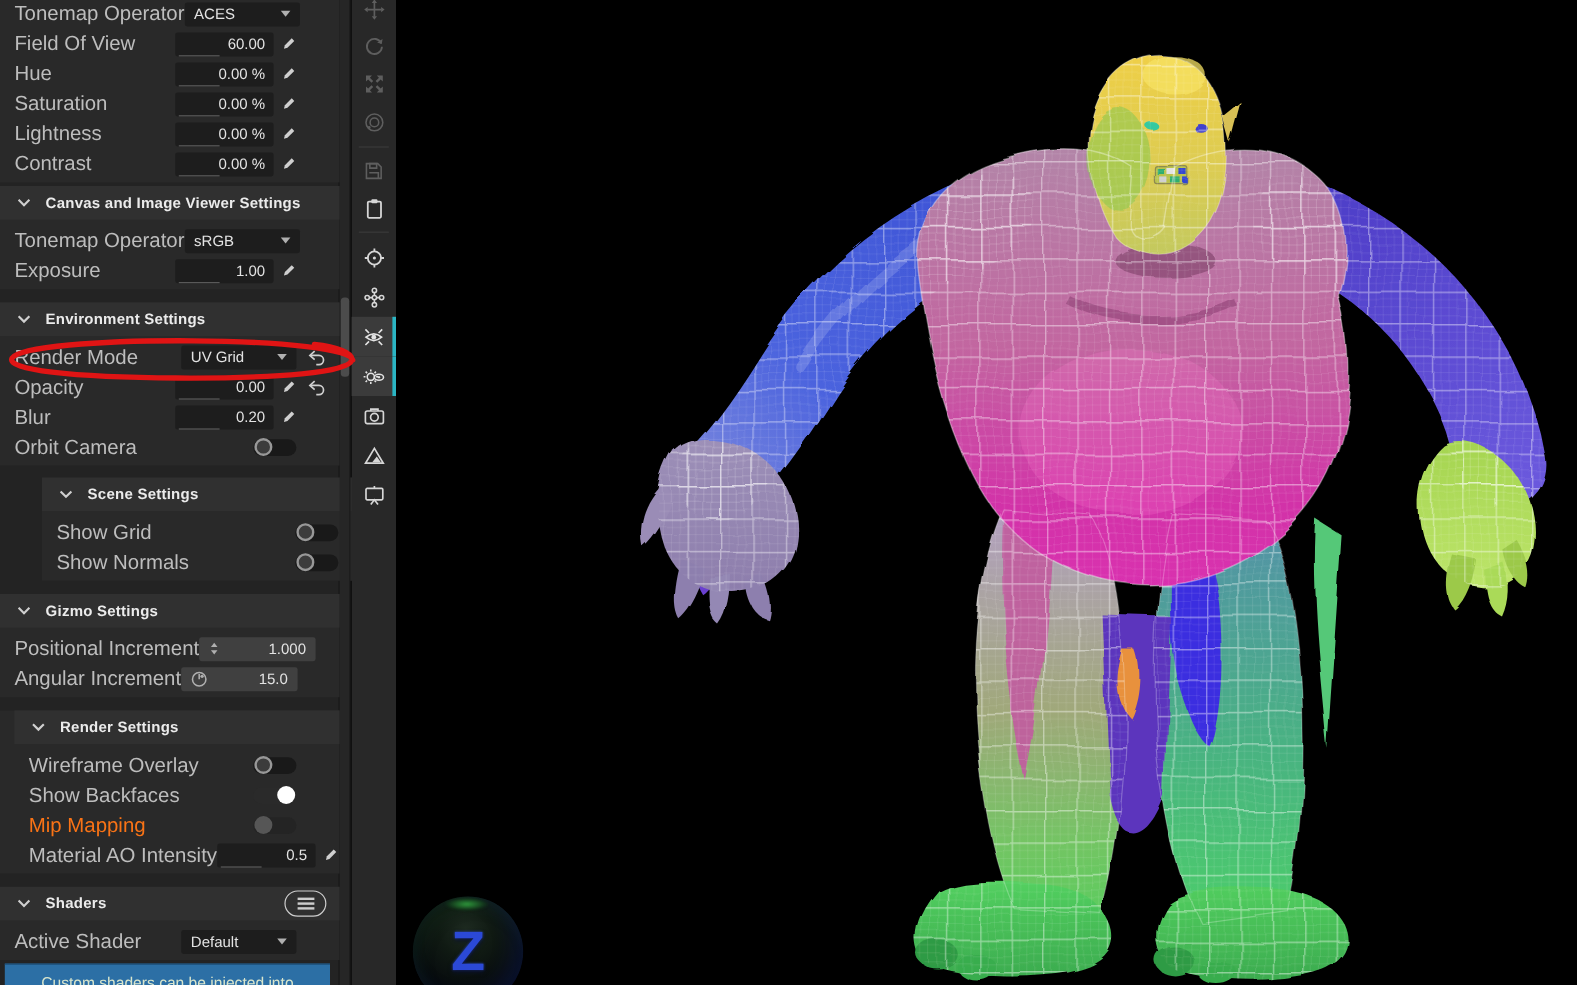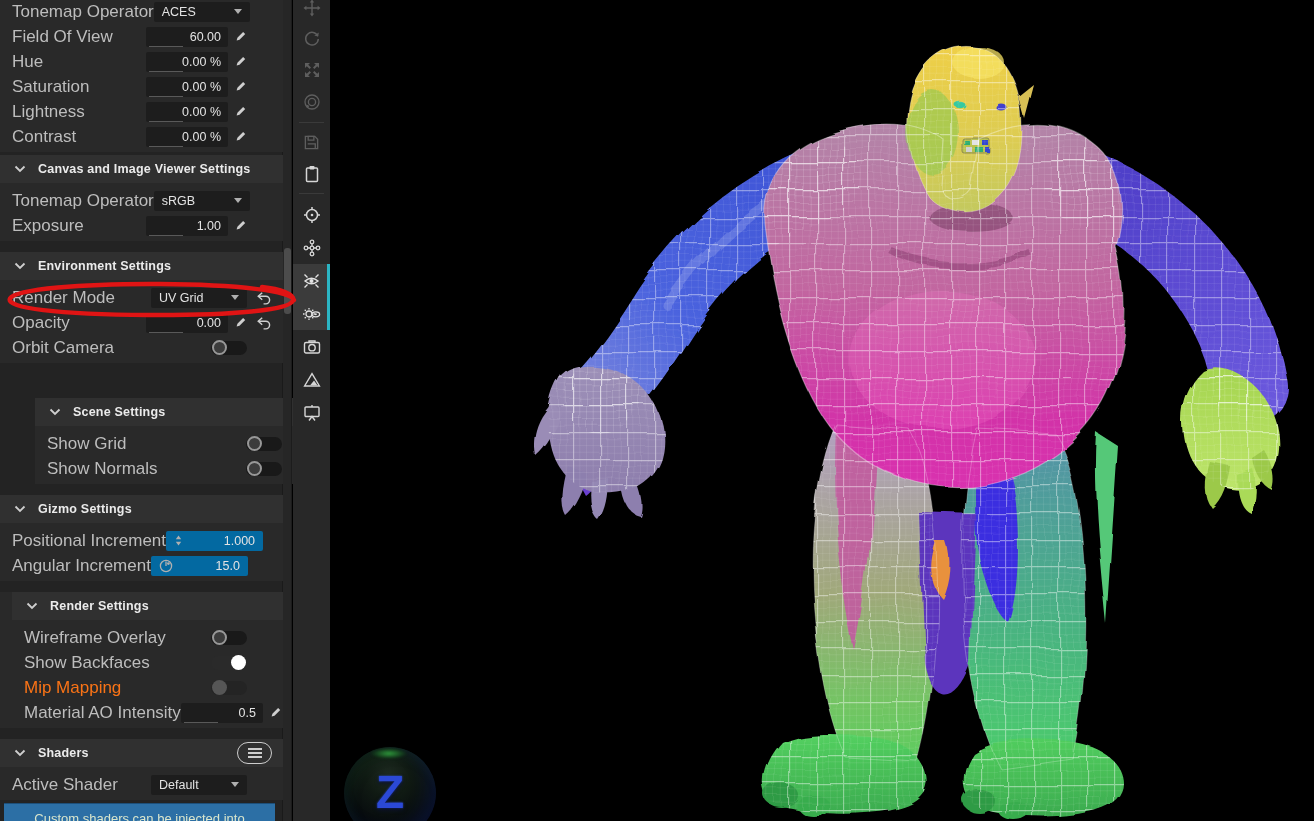--- a/index.html
+++ b/index.html
@@ -13,21 +13,21 @@
   .sectitle { font-size:12.5px; font-weight:bold; color:#ebebeb; letter-spacing:.2px; }
   .rows { padding-top:5px; padding-bottom:3px; }
   .row { height:25px; display:flex; align-items:center; padding:0 12px; position:relative; }
   .lab { font-size:17px; color:#bdbdbd; white-space:nowrap; }
   .lab.dim { color:#f97316; }
   .ctrl { margin-left:auto; margin-right:24px; display:flex; align-items:center; gap:6px; }
   .numbox { width:82px; height:20px; background:#1d1d1d; border-radius:2px; display:flex; align-items:center; justify-content:flex-end; padding:0 7px; color:#e3e3e3; font-size:12.5px; position:relative; }
   .numbox::after { content:""; position:absolute; left:3px; bottom:0; width:42%; height:1px; background:#8a8a8a; opacity:.55; }
   .ddbox { width:96px; height:20px; background:#1d1d1d; border-radius:2px; display:flex; align-items:center; padding:0 8px; color:#e3e3e3; font-size:12.5px; }
   .caret { margin-left:auto; width:0; height:0; border-left:4px solid transparent; border-right:4px solid transparent; border-top:5px solid #b0b0b0; }
-  .gizbox { width:97px; height:20px; background:#0369a1; border-radius:2px; display:flex; align-items:center; padding:0 8px; color:#e3e3e3; font-size:12.5px; }
+  .gizbox { width:97px; height:20px; background:#404040; border-radius:2px; display:flex; align-items:center; padding:0 8px; color:#e3e3e3; font-size:12.5px; }
   .gizbox .gval { margin-left:auto; }
   .undo { position:absolute; right:11px; top:50%; transform:translateY(-50%); }
   .toggle { width:36px; height:14px; border-radius:7px; background:#191919; position:relative; }
   .toggle .knob { position:absolute; top:-0.5px; width:15px; height:15px; border-radius:50%; }
   .toggle.off .knob { left:1px; background:#3c3c3c; border:2px solid #989898; }
   .toggle.on { background:#2a2a2a; }
   .toggle.on .knob { right:1px; background:#fff; }
   .toggle.disabled { background:#242424; }
   .toggle.disabled .knob { left:1px; background:#565656; }
   .menupill { position:absolute; right:11px; top:3px; width:35px; height:22px; border:1.5px solid #cdcdcd; border-radius:11px; display:flex; flex-direction:column; justify-content:center; align-items:center; gap:2.5px; }
@@ -195,20 +195,31 @@
                 <span>0.00</span>
               </span>
             <svg class="pencil" width="13" height="13" viewBox="0 0 16 16">
                 <path d="M3.2 13l1-3.6 7-7 2.6 2.6-7 7L3.2 13z" fill="#cfcfcf"></path>
               </svg>
             </span>
           <svg class="undo" width="16" height="14" viewBox="0 0 18 15">
               <path d="M7 1.5L2.5 5.5 7 9.5" fill="none" stroke="#cfcfcf" stroke-width="1.6"></path>
               <path d="M2.8 5.5h8.2a4.3 4.3 0 0 1 0 8.6H8.5" fill="none" stroke="#cfcfcf" stroke-width="1.6"></path>
             </svg>
+        </div>
+        <div class="row">
+          <span class="lab">Blur</span>
+          <span class="ctrl">
+              <span class="numbox">
+                <span>0.20</span>
+              </span>
+            <svg class="pencil" width="13" height="13" viewBox="0 0 16 16">
+                <path d="M3.2 13l1-3.6 7-7 2.6 2.6-7 7L3.2 13z" fill="#cfcfcf"></path>
+              </svg>
+            </span>
         </div>
         <div class="row">
           <span class="lab">Orbit Camera</span>
           <span class="ctrl">
               <span class="toggle off">
                 <span class="knob"></span>
               </span>
             </span>
         </div>
       </div>

